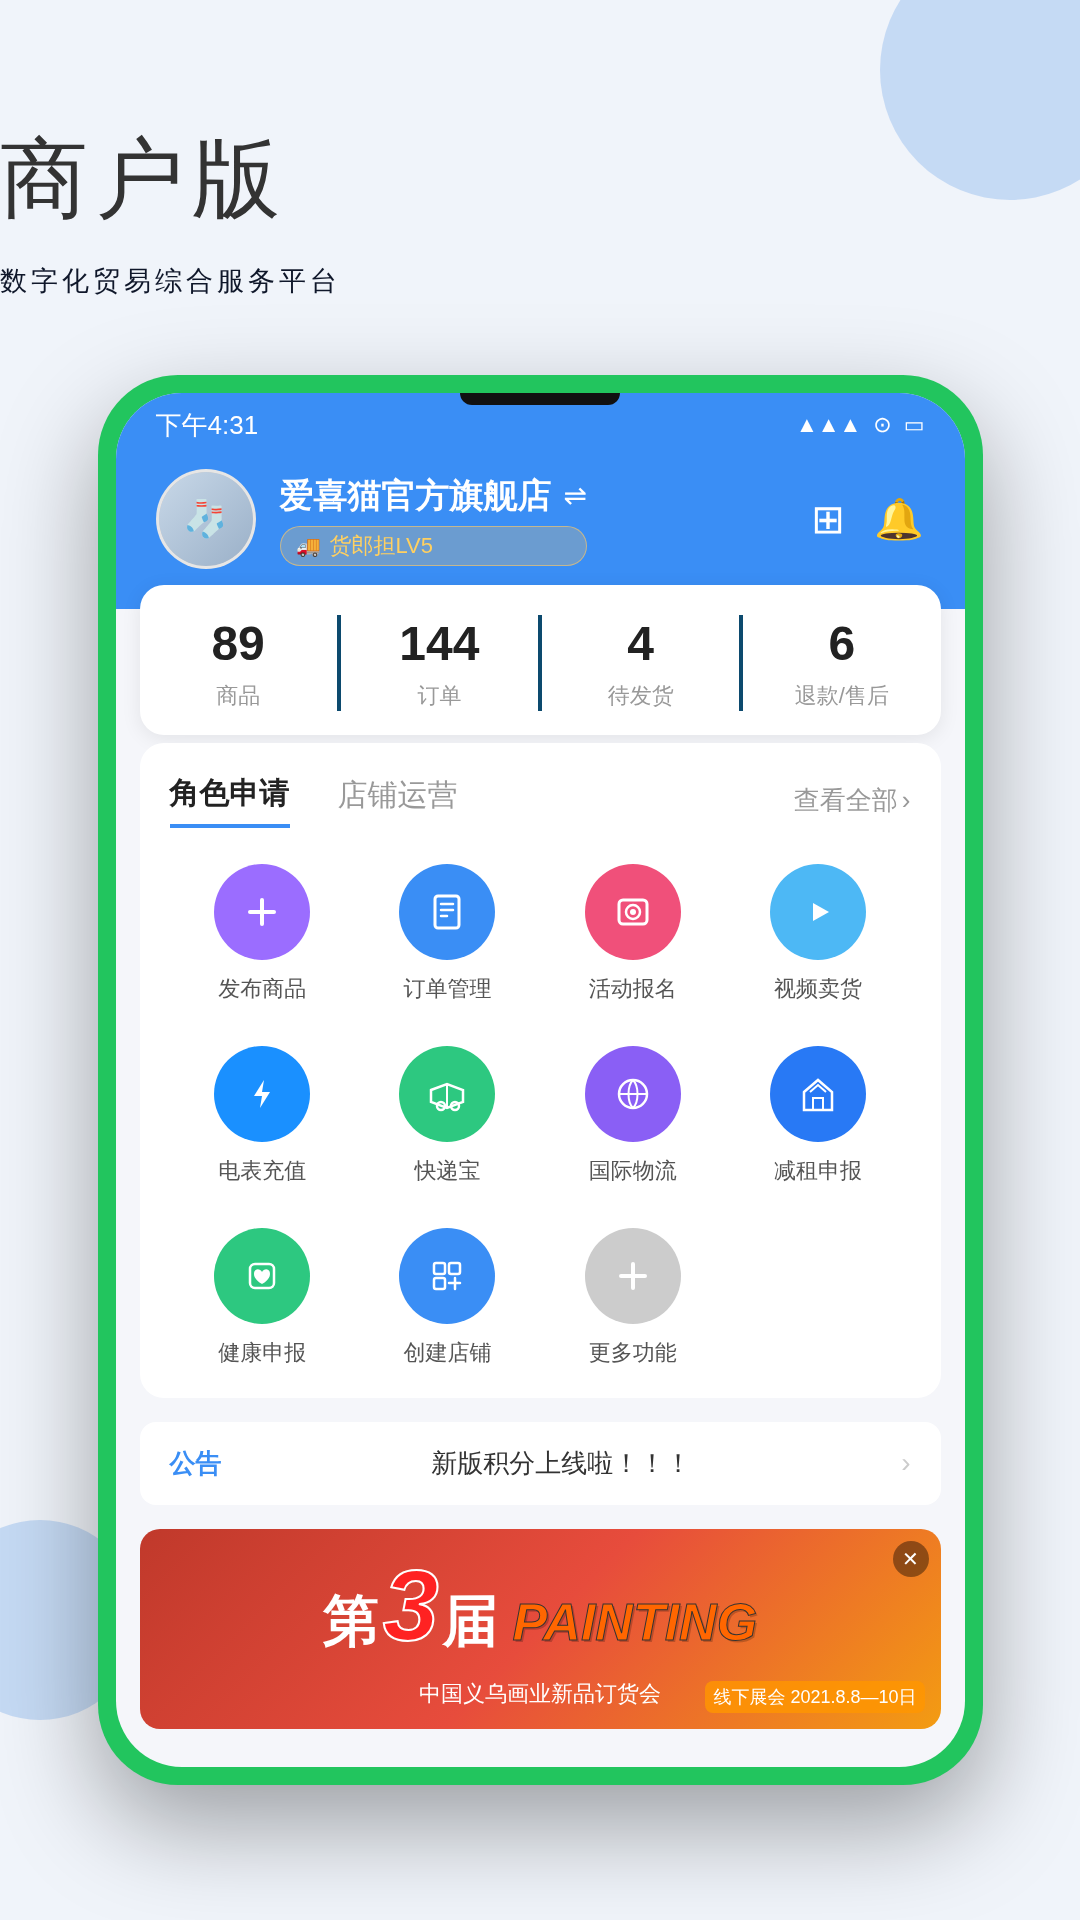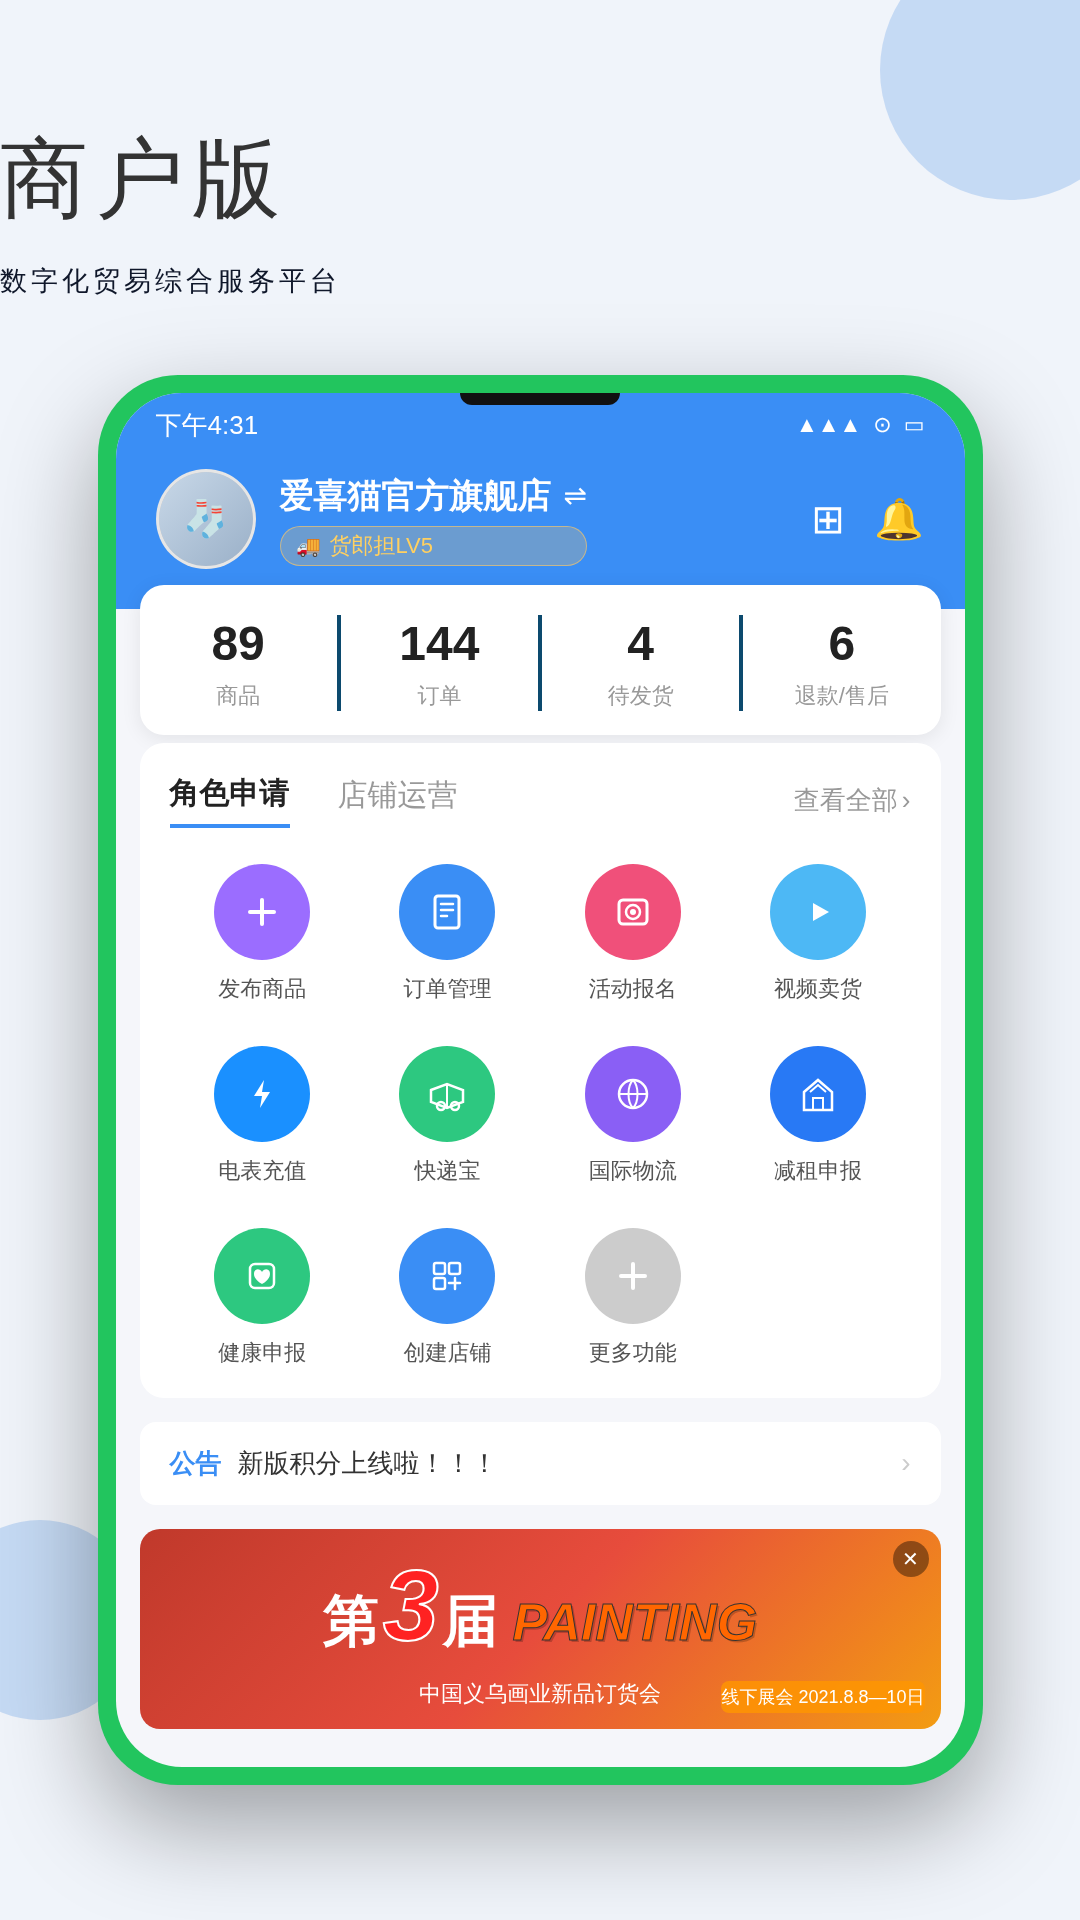--- a/index.html
+++ b/index.html
@@ -308,20 +308,21 @@
     .notice-bar {
       background: white;
       margin: 0 24px 20px;
       border-radius: 16px;
       padding: 24px 30px;
       display: flex;
       align-items: center;
       gap: 16px;
       position: relative;
       top: -12px;
+      text-align: center;
     }
     .notice-tag {
       color: #3a8ef5;
       font-size: 26px;
       font-weight: 700;
       flex-shrink: 0;
     }
     .notice-text {
       font-size: 26px;
       color: #333;
@@ -371,21 +372,21 @@
       color: white;
       font-size: 20px;
     }
     .banner-date-badge {
       position: absolute;
       bottom: 16px;
       right: 16px;
       background: rgba(255,150,0,0.8);
       color: white;
       font-size: 18px;
-      padding: 4px 0;
+      padding: 4px 8px;
       border-radius: 8px;
     }
   </style>
 </head>
 <body>
 
 <div class="bg-circle-top-right"></div>
 <div class="bg-circle-bottom-left"></div>
 
 <div class="header-section">

